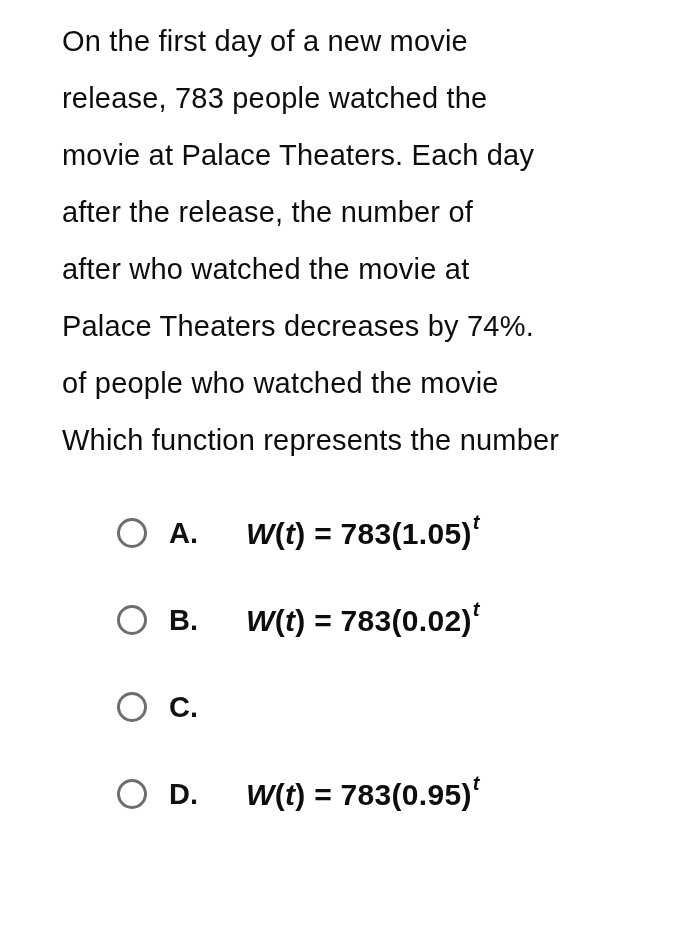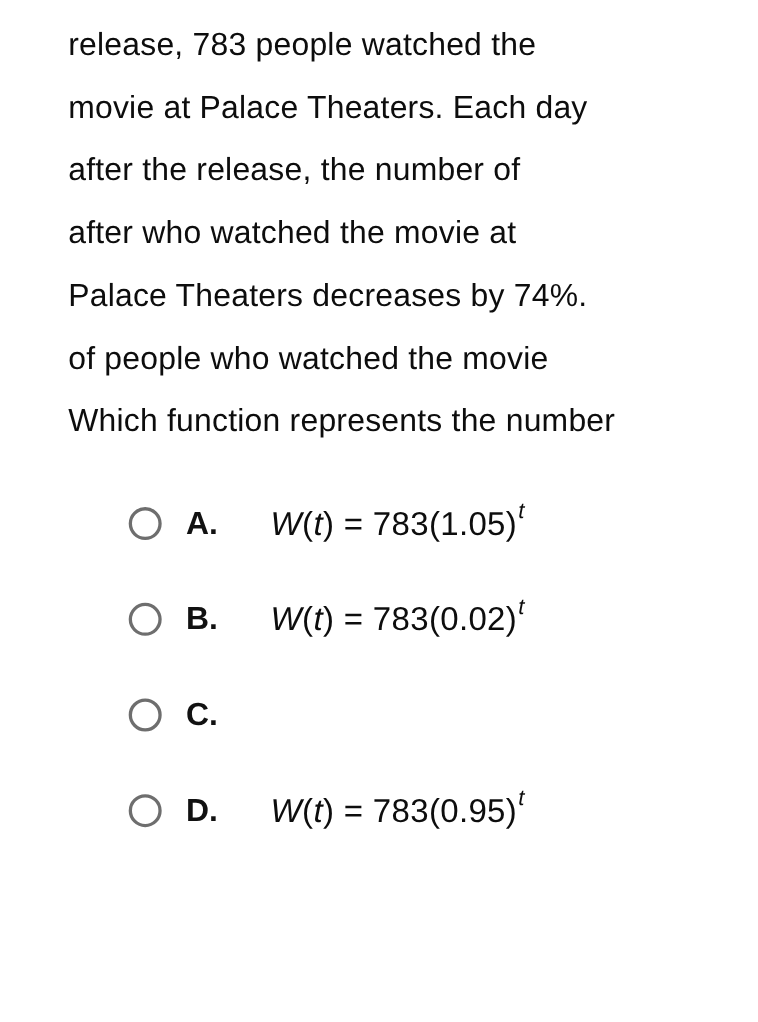--- a/index.html
+++ b/index.html
@@ -53,36 +53,38 @@
       color: #111111;
       min-width: 51px;
       margin-right: 26px;
       flex: 0 0 auto;
     }
     .formula {
       font-size: 30px;
       color: #0d0d0d;
       white-space: nowrap;
       letter-spacing: 0.3px;
+      font-weight: bold;
     }
     .formula sup {
       font-size: 0.67em;
       font-style: italic;
       position: relative;
       top: -0.18em;
       vertical-align: super;
       margin-left: 1px;
     }
   </style>
 </head>
 <body>
 
 <div class="quiz">
 
   <div class="question">
+    <div class="qline">On the first day of a new movie</div>
     <div class="qline">release, 783 people watched the</div>
     <div class="qline">movie at Palace Theaters. Each day</div>
     <div class="qline">after the release, the number of</div>
     <div class="qline">after who watched the movie at</div>
     <div class="qline">Palace Theaters decreases by 74%.</div>
     <div class="qline">of people who watched the movie</div>
     <div class="qline">Which function represents the number</div>
   </div>
 
   <div class="options">

